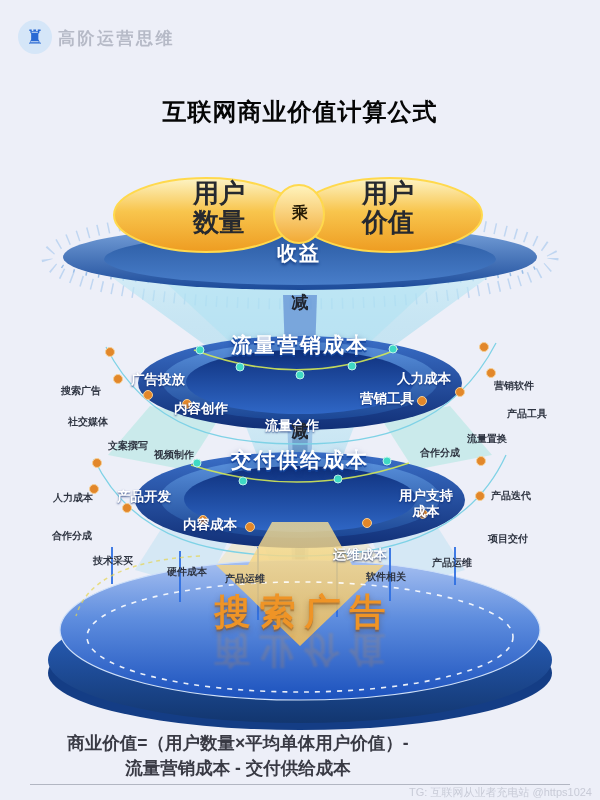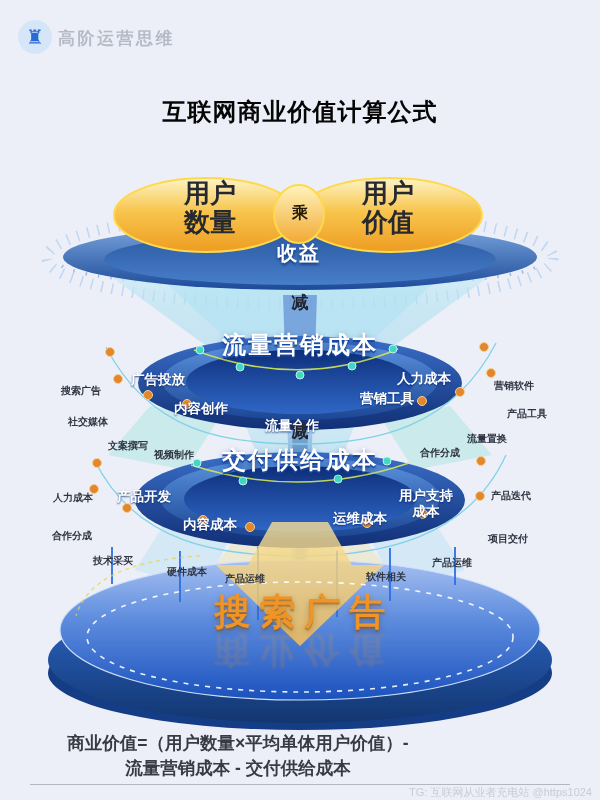--- a/index.html
+++ b/index.html
@@ -5,21 +5,21 @@
   html,body{margin:0;padding:0;}
   #poster{
     position:relative;width:600px;height:800px;overflow:hidden;
     background:#edeff8;
     font-family:"Liberation Sans","DejaVu Sans",sans-serif;
   }
   .art{position:absolute;left:0;top:0;width:600px;height:800px;}
   .lbl{position:absolute;transform:translate(-50%,-50%);white-space:nowrap;line-height:1.15;}
   .ext{font-size:10px;color:#2f3542;font-weight:600;margin-top:39px;}
   .disc-lbl{font-size:13.5px;color:#ffffff;font-weight:700;text-shadow:0 1px 2px rgba(10,40,110,.85);margin-top:27px;}
-  .layer-title{font-size:24px;font-weight:800;color:#ffffff;letter-spacing:2px;
+  .layer-title{font-size:21px;font-weight:800;color:#ffffff;letter-spacing:2px;
     text-shadow:0 2px 0 rgba(20,70,160,.9),0 3px 6px rgba(10,40,110,.6);}
   .minus{font-size:17px;color:#20252f;font-weight:600;}
   .factor{font-size:26px;font-weight:800;color:#26292f;width:56px;white-space:normal;text-align:center;line-height:1.1;}
   .op{font-size:16px;font-weight:800;color:#241a05;}
   .result{font-size:20px;font-weight:800;color:#fff;letter-spacing:2px;text-shadow:0 2px 3px rgba(12,50,120,.9);}
   .wrap2{width:60px;white-space:normal;text-align:center;}
   .biz{font-size:36px;font-weight:900;color:#ef9426;letter-spacing:9px;text-indent:9px;
     text-shadow:0 2px 1px rgba(150,80,10,.5),0 3px 6px rgba(90,45,0,.35);}
   .biz-reflect{font-size:36px;font-weight:900;color:#ef9426;letter-spacing:9px;text-indent:9px;
     transform:translate(-50%,-50%) scaleY(-1);opacity:.18;filter:blur(1px);}
@@ -182,21 +182,21 @@
     <path d="M 200 556 Q 92 562 76 616" fill="none" stroke="#e6d44e" stroke-width="1.5" stroke-dasharray="4 4" opacity="0.7"></path>
   </svg>
 
   <div class="header-logo">
     <span>♜</span>
   </div>
   <div class="brand">高阶运营思维</div>
 
   <div class="page-title">互联网商业价值计算公式</div>
 
-  <div class="lbl factor" style="left:210px;top:208px;">用户数量</div>
+  <div class="lbl factor" style="left:219px;top:208px;">用户数量</div>
   <div class="lbl op" style="left:300px;top:213px;">乘</div>
   <div class="lbl factor" style="left:388px;top:208px;">用户价值</div>
   <div class="lbl result" style="left:299px;top:253px;">收益</div>
 
   <div class="lbl minus" style="left:300px;top:303px;">减</div>
 
   <div class="lbl layer-title" style="left:300px;top:345px;">流量营销成本</div>
   <div class="lbl disc-lbl" style="left:158px;top:353px;">广告投放</div>
   <div class="lbl disc-lbl" style="left:201px;top:382px;">内容创作</div>
   <div class="lbl disc-lbl" style="left:292px;top:399px;">流量合作</div>
@@ -209,21 +209,21 @@
   <div class="lbl ext" style="left:514px;top:347px;">营销软件</div>
   <div class="lbl ext" style="left:527px;top:375px;">产品工具</div>
   <div class="lbl ext" style="left:487px;top:400px;">流量置换</div>
   <div class="lbl ext" style="left:440px;top:414px;">合作分成</div>
 
   <div class="lbl minus" style="left:300px;top:432px;">减</div>
 
   <div class="lbl layer-title" style="left:300px;top:460px;">交付供给成本</div>
   <div class="lbl disc-lbl" style="left:144px;top:470px;">产品开发</div>
   <div class="lbl disc-lbl" style="left:210px;top:498px;">内容成本</div>
-  <div class="lbl disc-lbl" style="left:360px;top:492px;font-family:Liberation Serif, serif;">运维成本</div>
+  <div class="lbl disc-lbl" style="left:360px;top:528px;font-family:Liberation Serif, serif;">运维成本</div>
   <div class="lbl disc-lbl wrap2" style="left:426px;top:477px;">用户支持成本</div>
   <div class="lbl ext" style="left:73px;top:459px;">人力成本</div>
   <div class="lbl ext" style="left:72px;top:497px;">合作分成</div>
   <div class="lbl ext" style="left:113px;top:522px;">技术采买</div>
   <div class="lbl ext" style="left:187px;top:533px;">硬件成本</div>
   <div class="lbl ext" style="left:245px;top:540px;">产品运维</div>
   <div class="lbl ext" style="left:511px;top:457px;">产品迭代</div>
   <div class="lbl ext" style="left:508px;top:500px;">项目交付</div>
   <div class="lbl ext" style="left:452px;top:524px;">产品运维</div>
   <div class="lbl ext" style="left:386px;top:538px;">软件相关</div>

